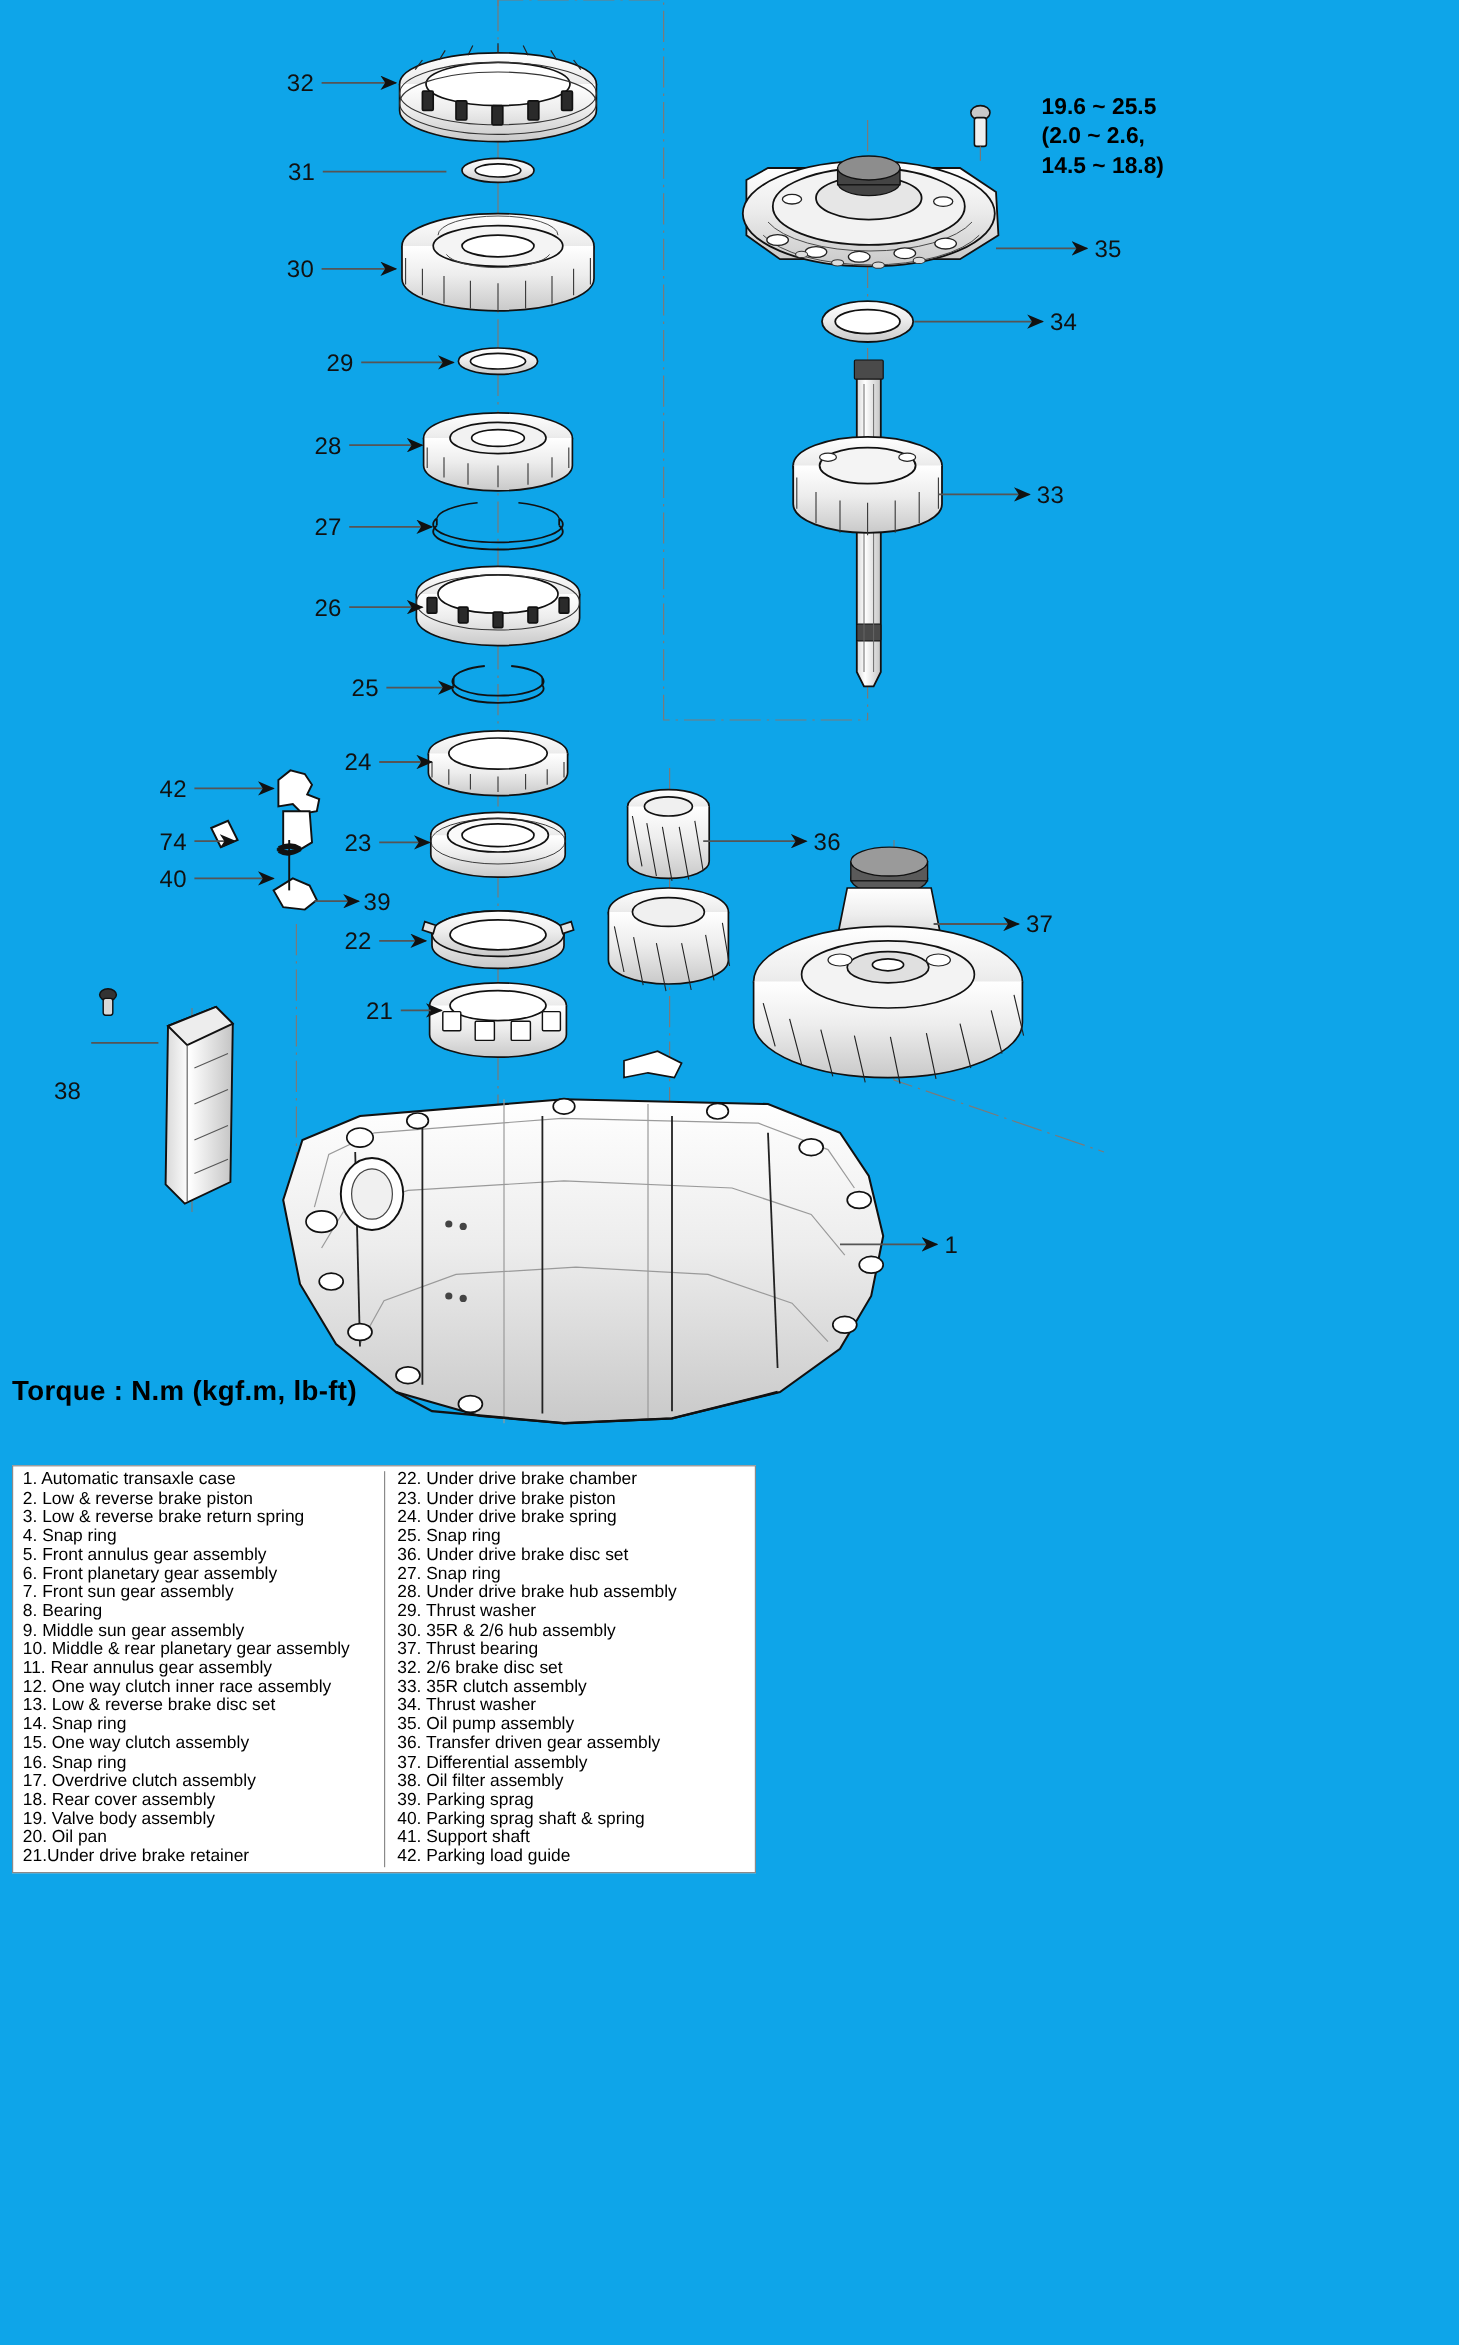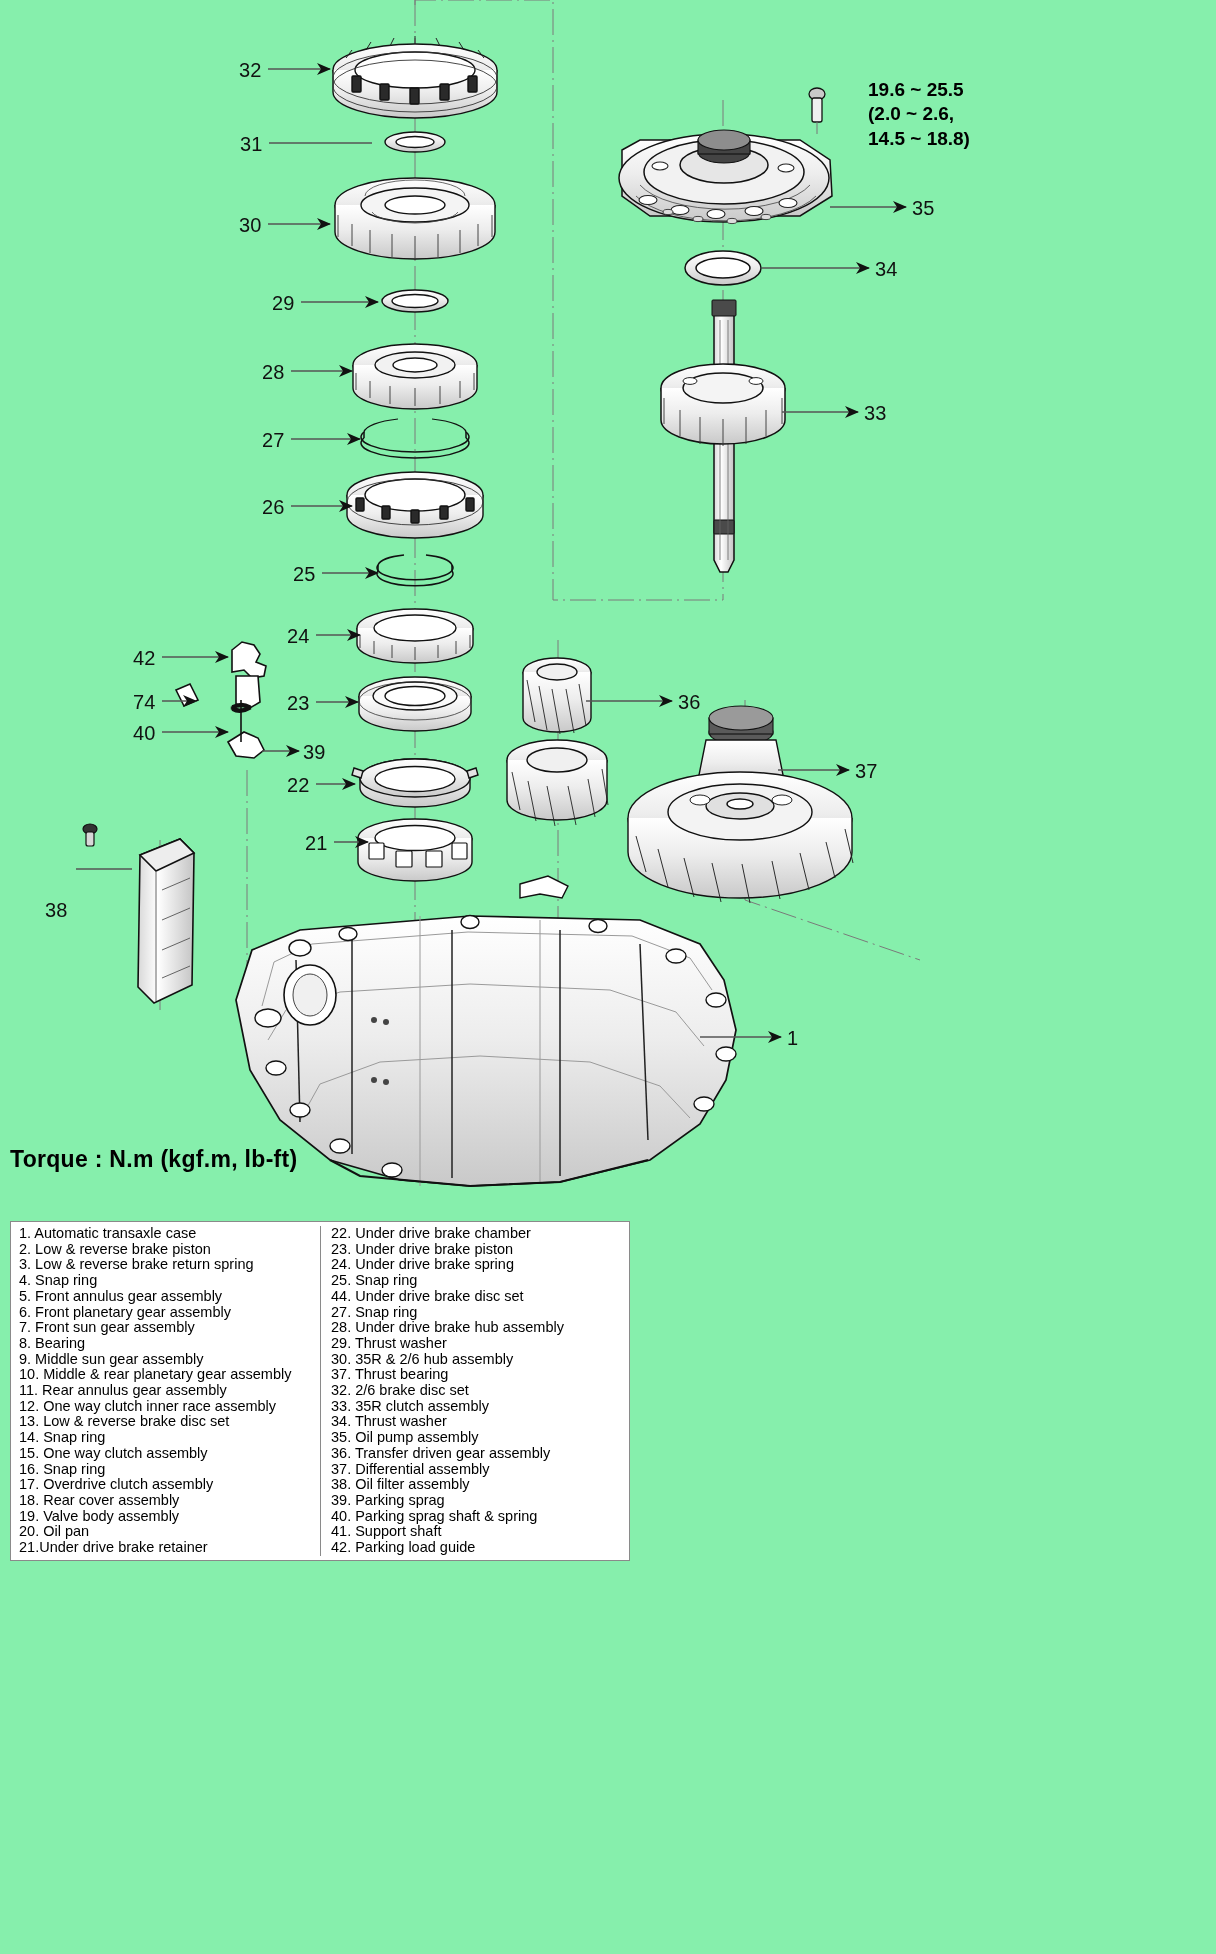--- a/index.html
+++ b/index.html
@@ -9,21 +9,21 @@
     background: #ffffff;
   }
   body {
     font-family: "Liberation Sans", sans-serif;
     color: #000;
   }
   #page {
     position: relative;
     width: 1216px;
     height: 1954px;
-    background: #86efac;
+    background: #0ea5e9;
     overflow: hidden;
   }
 
   
   #diagram-canvas {
     position: absolute;
     left: 0; top: 0;
     width: 1216px;
     height: 1215px;
   }
@@ -547,21 +547,21 @@
         <div class="part-item">18. Rear cover assembly</div>
         <div class="part-item">19. Valve body assembly</div>
         <div class="part-item">20. Oil pan</div>
         <div class="part-item">21.Under drive brake retainer</div>
       </div>
     <div class="parts-col right-col" id="parts-col-right">
         <div class="part-item">22. Under drive brake chamber</div>
         <div class="part-item">23. Under drive brake piston</div>
         <div class="part-item">24. Under drive brake spring</div>
         <div class="part-item">25. Snap ring</div>
-        <div class="part-item">44. Under drive brake disc set</div>
+        <div class="part-item">36. Under drive brake disc set</div>
         <div class="part-item">27. Snap ring</div>
         <div class="part-item">28. Under drive brake hub assembly</div>
         <div class="part-item">29. Thrust washer</div>
         <div class="part-item">30. 35R &amp; 2/6 hub assembly</div>
         <div class="part-item">37. Thrust bearing</div>
         <div class="part-item">32. 2/6 brake disc set</div>
         <div class="part-item">33. 35R clutch assembly</div>
         <div class="part-item">34. Thrust washer</div>
         <div class="part-item">35. Oil pump assembly</div>
         <div class="part-item">36. Transfer driven gear assembly</div>

